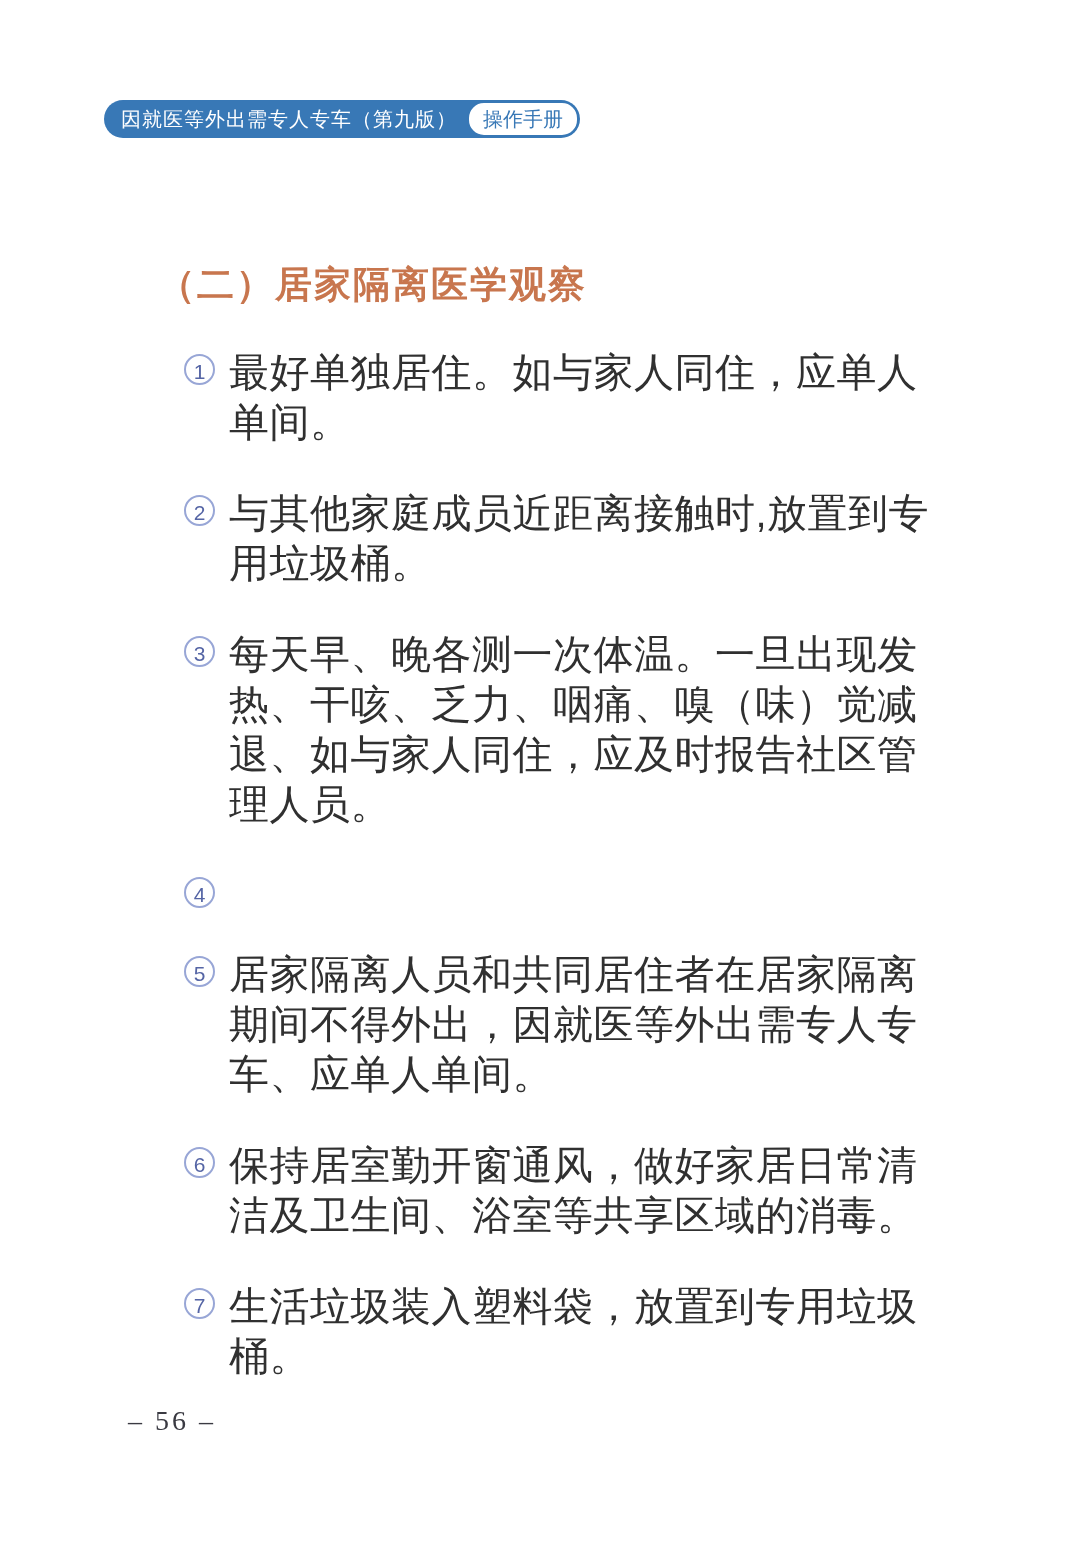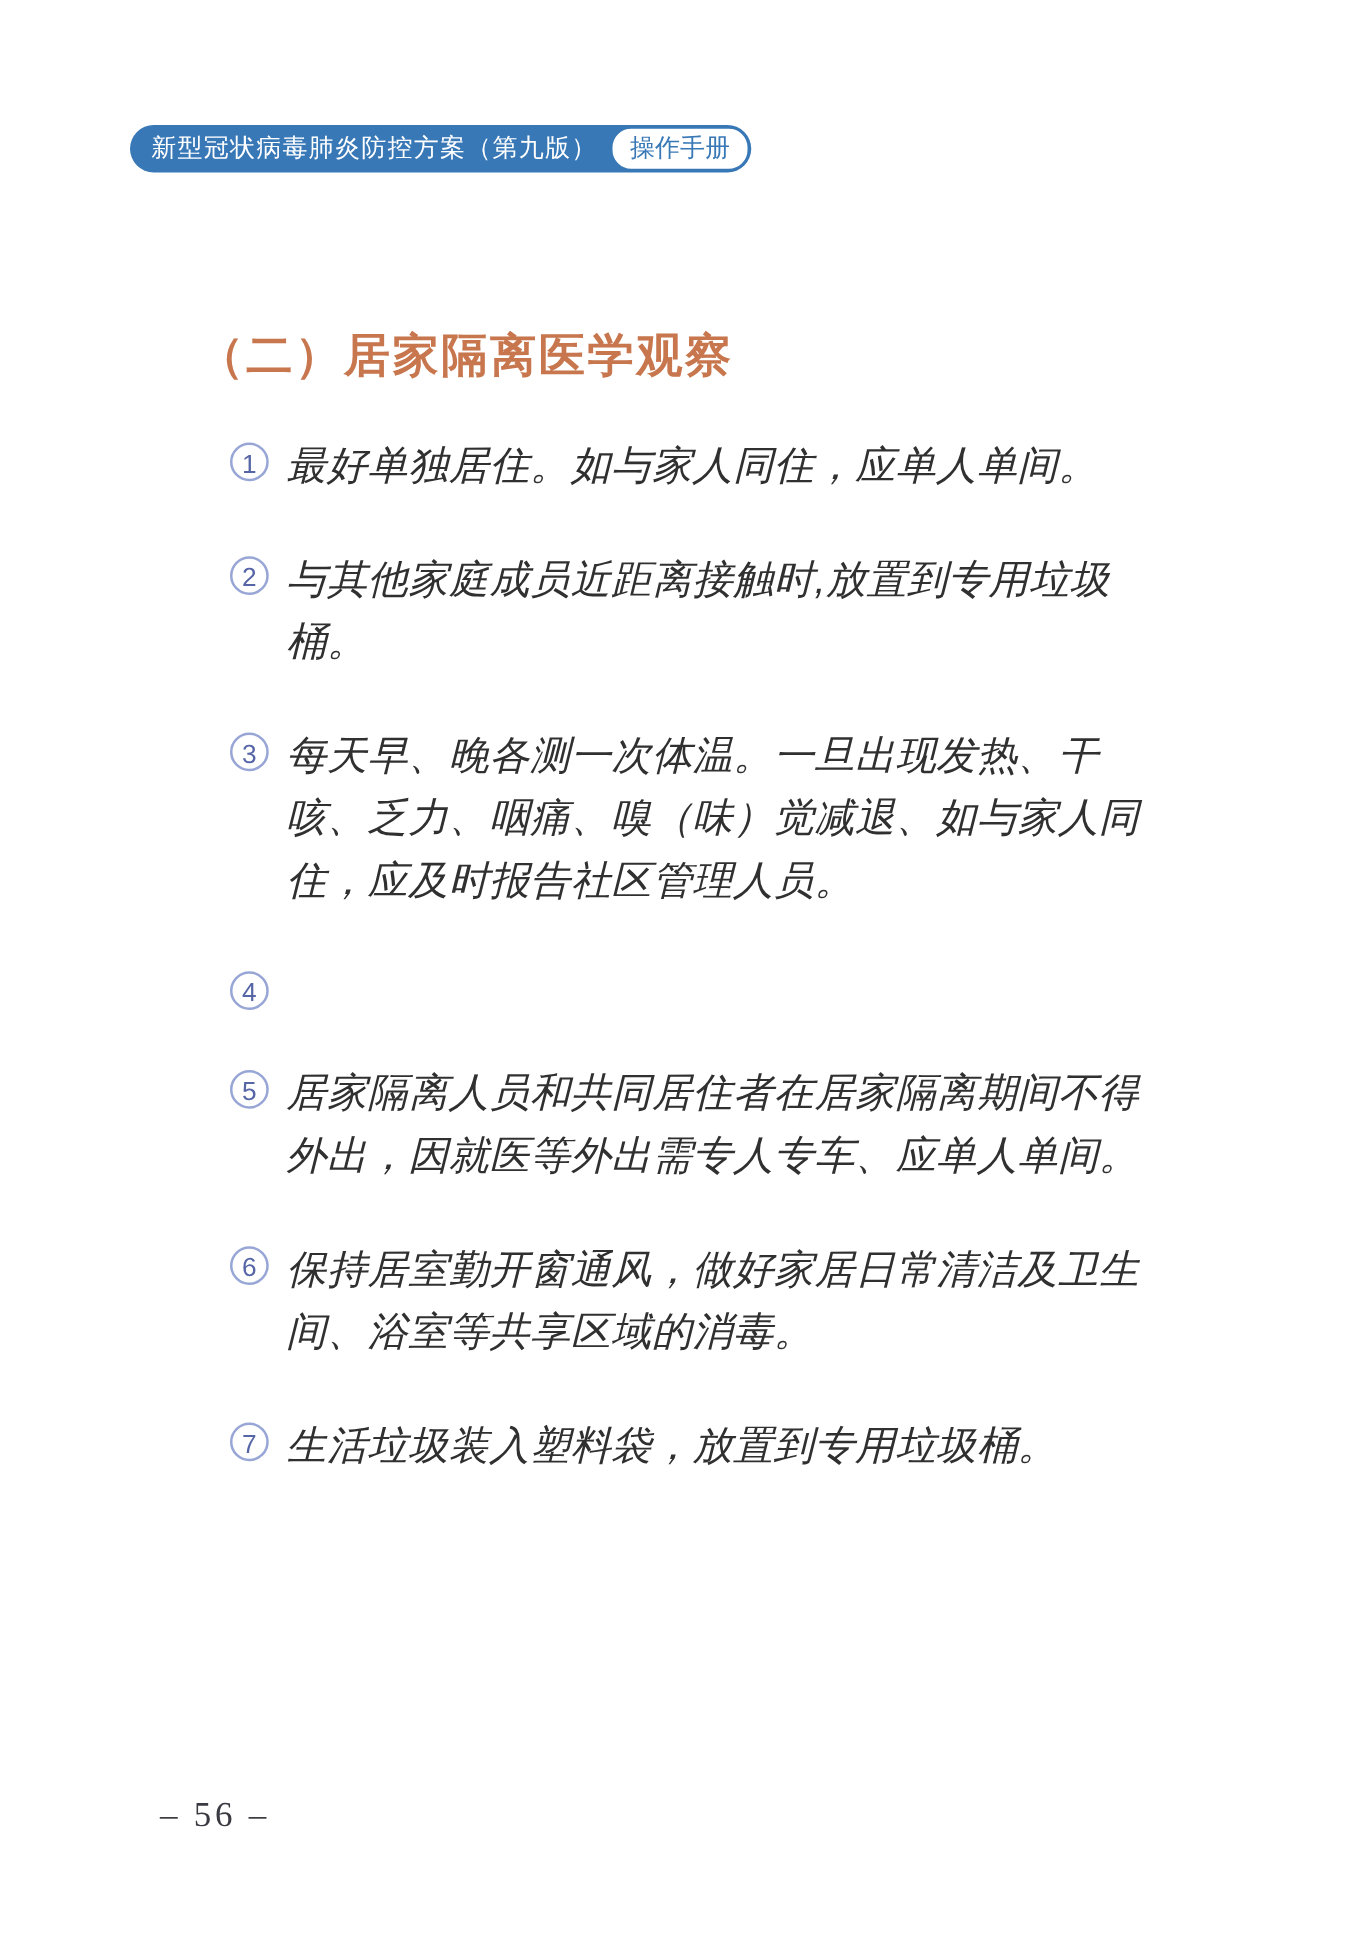--- a/index.html
+++ b/index.html
@@ -80,46 +80,44 @@
     border: 2px solid #98a6d6;
     border-radius: 50%;
     color: #5565a5;
     font-size: 21px;
     line-height: 31px;
     text-align: center;
     box-sizing: border-box;
   }
   .item-text {
     width: 712px;
-    font-size: 32px;
+    font-size: 40px;
     line-height: 50px;
     color: #303030;
     letter-spacing: 0.5px;
-    font-style: italic;
   }
 
   
   .page-number {
     position: absolute;
     top: 1405px;
     left: 128px;
     font-family: "Liberation Serif", "DejaVu Serif", serif;
     font-size: 28px;
     color: #3a3a42;
     letter-spacing: 3px;
-    margin-top: 32px;
   }
 </style>
 </head>
 <body>
 
 <div class="page">
 
   <div class="header-badge">
-    <span class="badge-main">新型冠状病毒肺炎防控方案（第九版）</span>
+    <span class="badge-main">因就医等外出需专人专车（第九版）</span>
     <span class="badge-tag">操作手册</span>
   </div>
 
   <div class="content">
     <h1 class="section-title">（二）居家隔离医学观察</h1>
 
     <div class="item">
       <span class="item-num">1</span>
       <span class="item-text">最好单独居住。如与家人同住，应单人单间。</span>
     </div>

